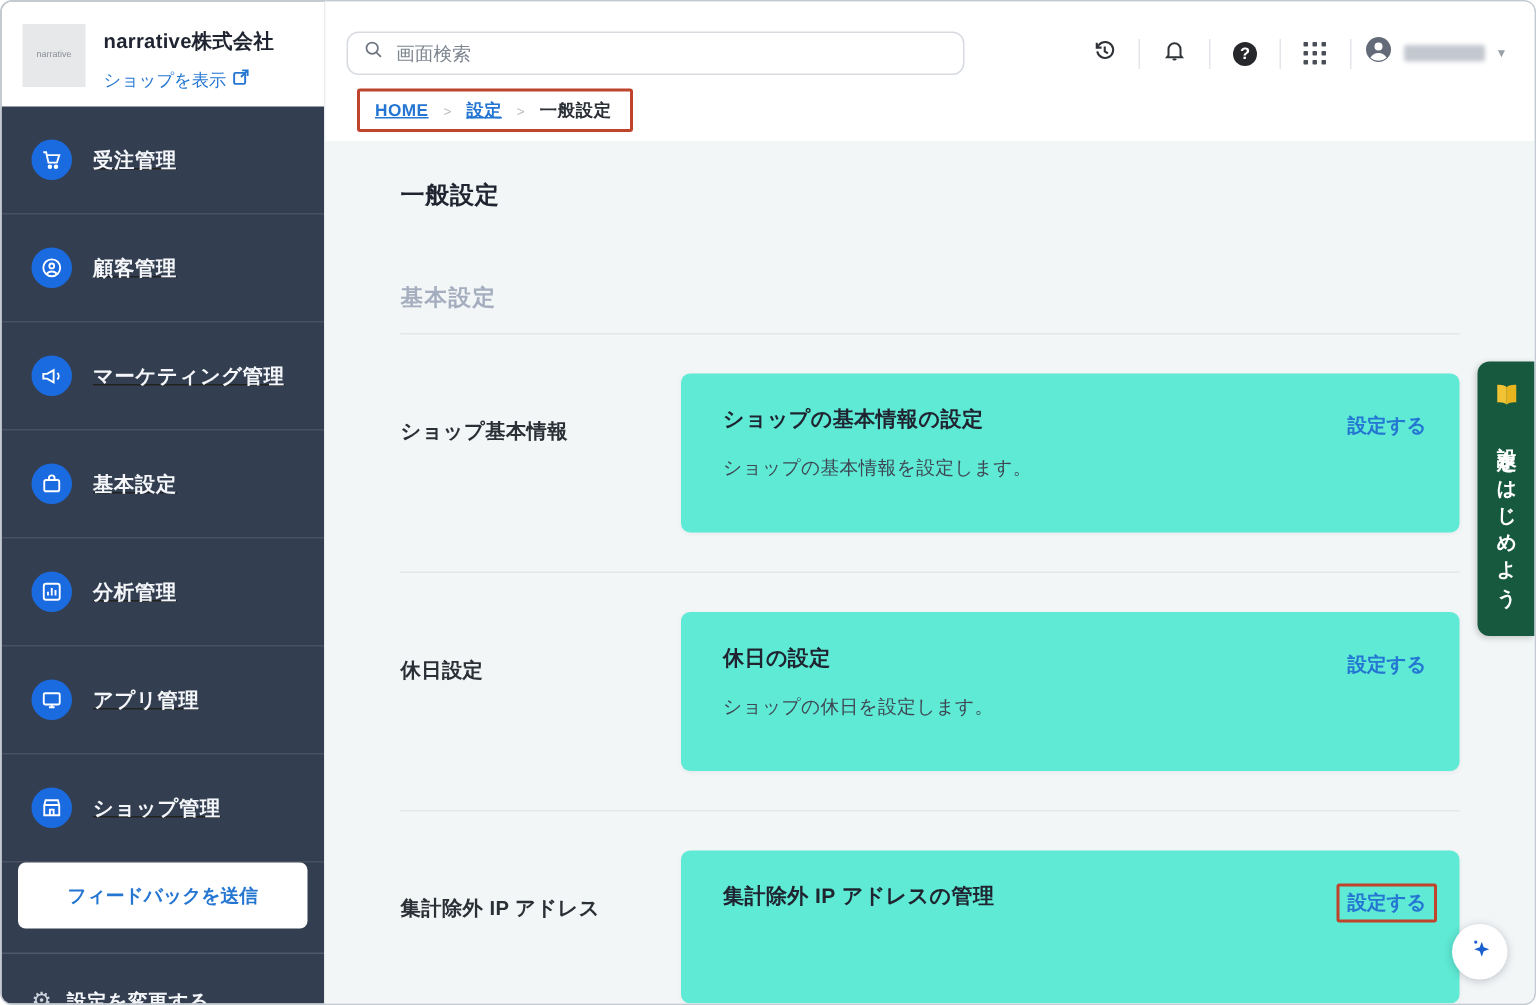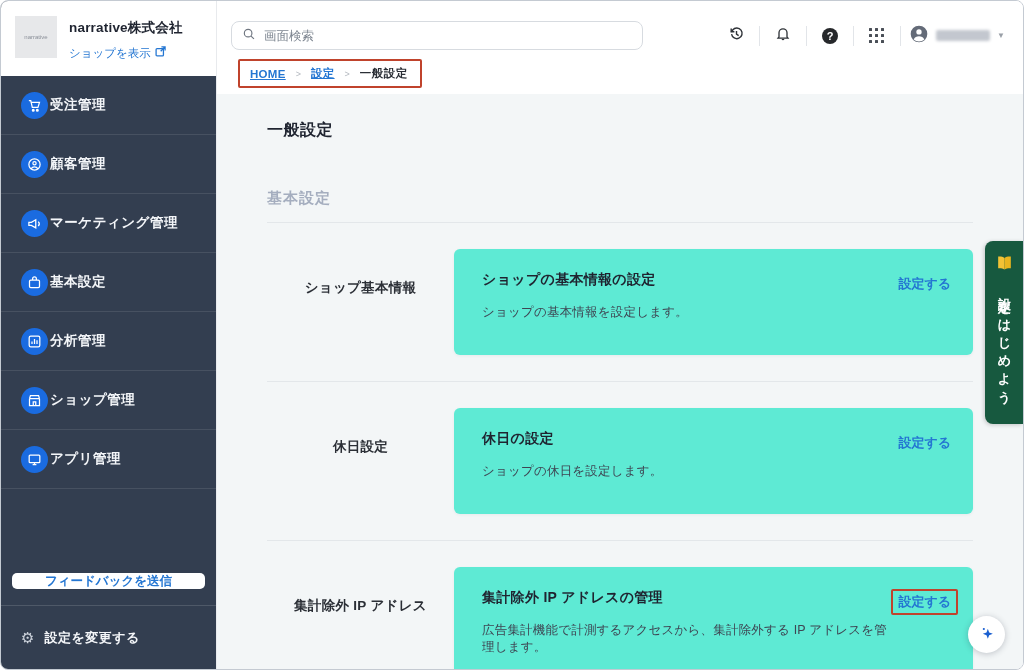--- a/index.html
+++ b/index.html
@@ -39,41 +39,42 @@
     flex: none;
   }
   .company-block { padding-top: 3px; }
   .company-name { font-size: 13.5px; font-weight: bold; color: #1f2430; letter-spacing: .2px; }
   .view-shop {
     margin-top: 9px; font-size: 11.5px; color: #2476d2;
     display: flex; align-items: flex-start; gap: 4px; cursor: pointer;
   }
   .nav { flex: 1; display: flex; flex-direction: column; }
   .nav-item {
-    height: 59px;
-    display: flex; align-items: center; gap: 2px;
+    height: 72px;
+    display: flex; align-items: center; gap: 14px;
     padding: 0 0 0 20px;
     border-bottom: 1px solid rgba(255,255,255,0.10);
     cursor: pointer;
+    text-decoration: underline;
   }
   .nav-icon {
     width: 27px; height: 27px; border-radius: 50%;
     background: #1a6be0;
     display: flex; align-items: center; justify-content: center;
     flex: none;
   }
   .nav-icon svg { display: block; }
   .nav-label { color: #f4f6f9; font-size: 13.5px; font-weight: bold; letter-spacing: .5px; }
   .nav-spacer { flex: 1; }
   .feedback-btn {
     margin: 0 11px 16px 11px;
     background: #fff;
     border: none;
     border-radius: 5px;
-    height: 16px;
+    height: 44px;
     font-family: inherit;
     font-size: 12.5px; font-weight: bold;
     color: #2476d2;
     cursor: pointer;
   }
   .sidebar-bottom {
     border-top: 1px solid rgba(255,255,255,0.14);
     height: 64px;
     display: flex; align-items: center; gap: 10px;
     padding-left: 20px;
@@ -142,21 +143,20 @@
   .section-title { margin-top: 48px; font-size: 15px; font-weight: bold; color: #a5aebf; letter-spacing: 1px; }
   .hdivider { height: 1px; background: #e3e7ea; margin-top: 14px; }
 
   .setting-row { display: flex; padding: 26px 0; align-items: flex-start; }
   .setting-row + .row-divider { height: 1px; background: #e3e7ea; }
   .setting-label {
     width: 187px; min-width: 187px;
     font-size: 13.5px; font-weight: bold; color: #2b2f36;
     padding-top: 30px;
     letter-spacing: .3px;
-    text-align: center;
   }
   .setting-card {
     flex: 1;
     background: #5eead4;
     border-radius: 6px;
     box-shadow: 0 1px 3px rgba(40,50,60,0.06);
     padding: 22px 15px 34px 28px;
     display: flex;
     min-height: 102px;
   }
@@ -272,34 +272,34 @@
           <svg width="15" height="15" viewBox="0 0 24 24" fill="none" stroke="#fff" stroke-width="2">
             <rect x="3.5" y="3.5" width="17" height="17" rx="2.5"></rect>
               <path d="M8 16v-4M12 16V8M16 16v-6"></path>
           </svg>
         </span>
         <span class="nav-label">分析管理</span>
       </div>
       <div class="nav-item">
         <span class="nav-icon">
           <svg width="15" height="15" viewBox="0 0 24 24" fill="none" stroke="#fff" stroke-width="2">
+            <rect x="3.5" y="5" width="17" height="12" rx="1.5"></rect>
+              <path d="M9 20h6M12 17v3"></path>
+          </svg>
+        </span>
+        <span class="nav-label">アプリ管理</span>
+      </div>
+      <div class="nav-item">
+        <span class="nav-icon">
+          <svg width="15" height="15" viewBox="0 0 24 24" fill="none" stroke="#fff" stroke-width="2">
             <path d="M4 9 5.5 4h13L20 9M4 9h16M4 9v11h16V9"></path>
               <path d="M10 20v-6h4v6"></path>
           </svg>
         </span>
         <span class="nav-label">ショップ管理</span>
-      </div>
-      <div class="nav-item">
-        <span class="nav-icon">
-          <svg width="15" height="15" viewBox="0 0 24 24" fill="none" stroke="#fff" stroke-width="2">
-            <rect x="3.5" y="5" width="17" height="12" rx="1.5"></rect>
-              <path d="M9 20h6M12 17v3"></path>
-          </svg>
-        </span>
-        <span class="nav-label">アプリ管理</span>
       </div>
 
       <div class="nav-spacer"></div>
 
       <button class="feedback-btn">フィードバックを送信</button>
 
       <div class="sidebar-bottom">
         <span class="gear-glyph">⚙</span>
         <span class="sidebar-bottom-label">設定を変更する</span>
       </div>
@@ -410,21 +410,20 @@
           <span class="card-action">設定する</span>
         </div>
       </div>
       <div class="row-divider hdivider" style="margin-top:0"></div>
 
       <div class="setting-row">
         <div class="setting-label">集計除外 IP アドレス</div>
         <div class="setting-card">
           <div class="card-main">
             <div class="card-title">集計除外 IP アドレスの管理</div>
-            <div class="card-desc">広告集計機能で計測するアクセスから、集計除外する IP アドレスを管理します。</div>
           </div>
           <span class="card-action highlighted">設定する</span>
         </div>
       </div>
     </div>
   </div>
 
   <div class="side-tab">
     <span>
       <svg width="19" height="17" viewBox="0 0 24 20">

